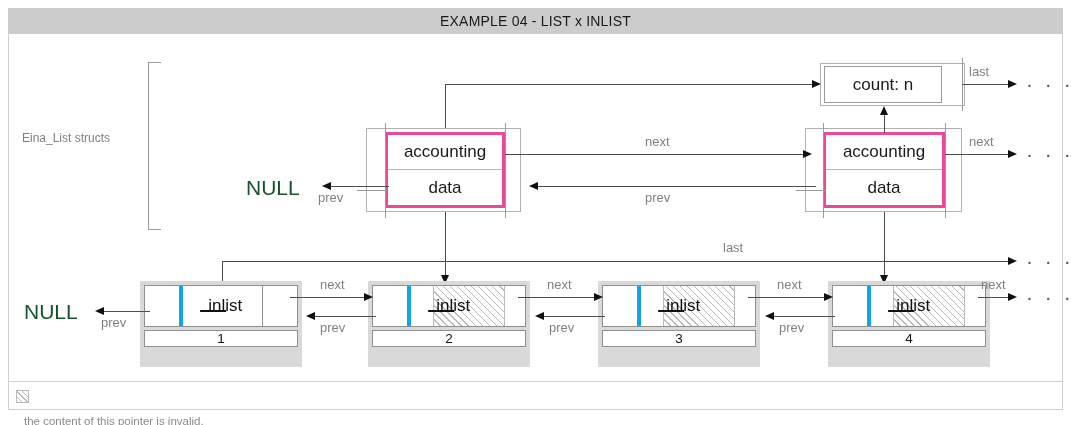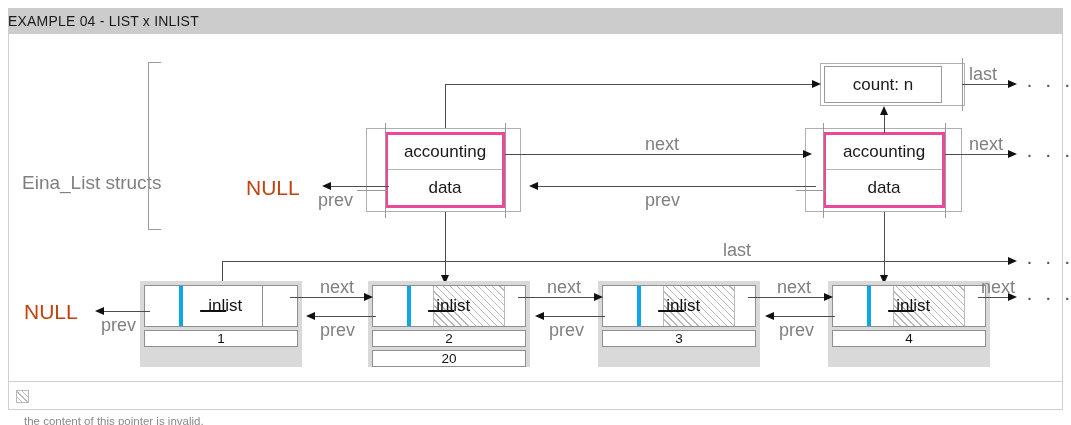--- a/index.html
+++ b/index.html
@@ -2,39 +2,39 @@
 <html><head>
 <meta charset="utf-8">
 <style>
   html,body{margin:0;padding:0;background:#ffffff;}
   body{font-family:"Liberation Sans",sans-serif;}
   #root{position:relative;width:1071px;height:425px;background:#fff;overflow:hidden;}
 
   
   .frame{position:absolute;left:8px;top:8px;width:1055px;height:402px;border:1px solid #cfcfcf;box-sizing:border-box;background:#fff;}
   .titlebar{position:absolute;left:8px;top:8px;width:1055px;height:26px;background:#cccccc;box-sizing:border-box;
-            display:flex;align-items:center;justify-content:flex-start;}
+            display:flex;align-items:center;justify-content:center;}
   .titlebar span{font-size:14px;color:#1a1a1a;letter-spacing:.2px;}
   .legendbar{position:absolute;left:8px;top:381px;width:1055px;height:29px;border-top:1px solid #cfcfcf;box-sizing:border-box;}
   .hline{position:absolute;height:0;border-top:1px solid #4d4d4d;}
   .vline{position:absolute;width:0;border-left:1px solid #4d4d4d;}
   .hline-l{position:absolute;height:0;border-top:1px solid #9a9a9a;}
   .vline-l{position:absolute;width:0;border-left:1px solid #9a9a9a;}
 
   
   .ar{position:absolute;width:0;height:0;}
   .ar-r{border-top:4.5px solid transparent;border-bottom:4.5px solid transparent;border-left:9px solid #111;}
   .ar-l{border-top:4.5px solid transparent;border-bottom:4.5px solid transparent;border-right:9px solid #111;}
   .ar-d{border-left:4.5px solid transparent;border-right:4.5px solid transparent;border-top:9px solid #111;}
   .ar-u{border-left:4.5px solid transparent;border-right:4.5px solid transparent;border-bottom:9px solid #111;}
 
-  .lbl{position:absolute;font-size:18px;color:#808080;white-space:nowrap;}
-  .nulltext{position:absolute;font-size:21px;color:#c2410c;white-space:nowrap;}
+  .lbl{position:absolute;font-size:13px;color:#808080;white-space:nowrap;}
+  .nulltext{position:absolute;font-size:21px;color:#14532d;white-space:nowrap;}
   .dots{position:absolute;font-size:21px;color:#555;letter-spacing:3px;white-space:nowrap;}
-  .bracket-label{position:absolute;font-size:19px;color:#808080;white-space:nowrap;margin-top:41px;}
+  .bracket-label{position:absolute;font-size:12px;color:#808080;white-space:nowrap;}
 
   
   .lbox-outer{position:absolute;border:1px solid #b0b0b0;background:#fff;box-sizing:border-box;}
   .lbox-inner{position:absolute;border:3px solid #ec4899;background:#fff;box-sizing:border-box;}
   .lbox-inner .cell{height:50%;display:flex;align-items:center;justify-content:center;font-size:17px;color:#1a1a1a;box-sizing:border-box;}
   .lbox-inner .cell.top{border-bottom:1px solid #b5b5b5;}
 
   .cbox-outer{position:absolute;border:1px solid #b0b0b0;background:#fff;box-sizing:border-box;}
   .cbox-inner{position:absolute;border:1px solid #9a9a9a;background:#fff;box-sizing:border-box;
               display:flex;align-items:center;justify-content:center;font-size:17px;color:#1a1a1a;}
@@ -155,21 +155,20 @@
     <div class="row ptr">
       <div class="seg side"></div>
       <div class="seg mid">
         <span class="hatch"></span>
         <span class="inlist-text">inlist</span>
         <span class="inlist-underline"></span>
       </div>
       <div class="seg side"></div>
     </div>
     <div class="row val">2</div>
-    <div class="row val">20</div>
   </div>
 
   <div class="node" style="left:598px;top:281px;width:162px;height:86px;">
     <div class="row ptr">
       <div class="seg side"></div>
       <div class="seg mid">
         <span class="hatch"></span>
         <span class="inlist-text">inlist</span>
         <span class="inlist-underline"></span>
       </div>

